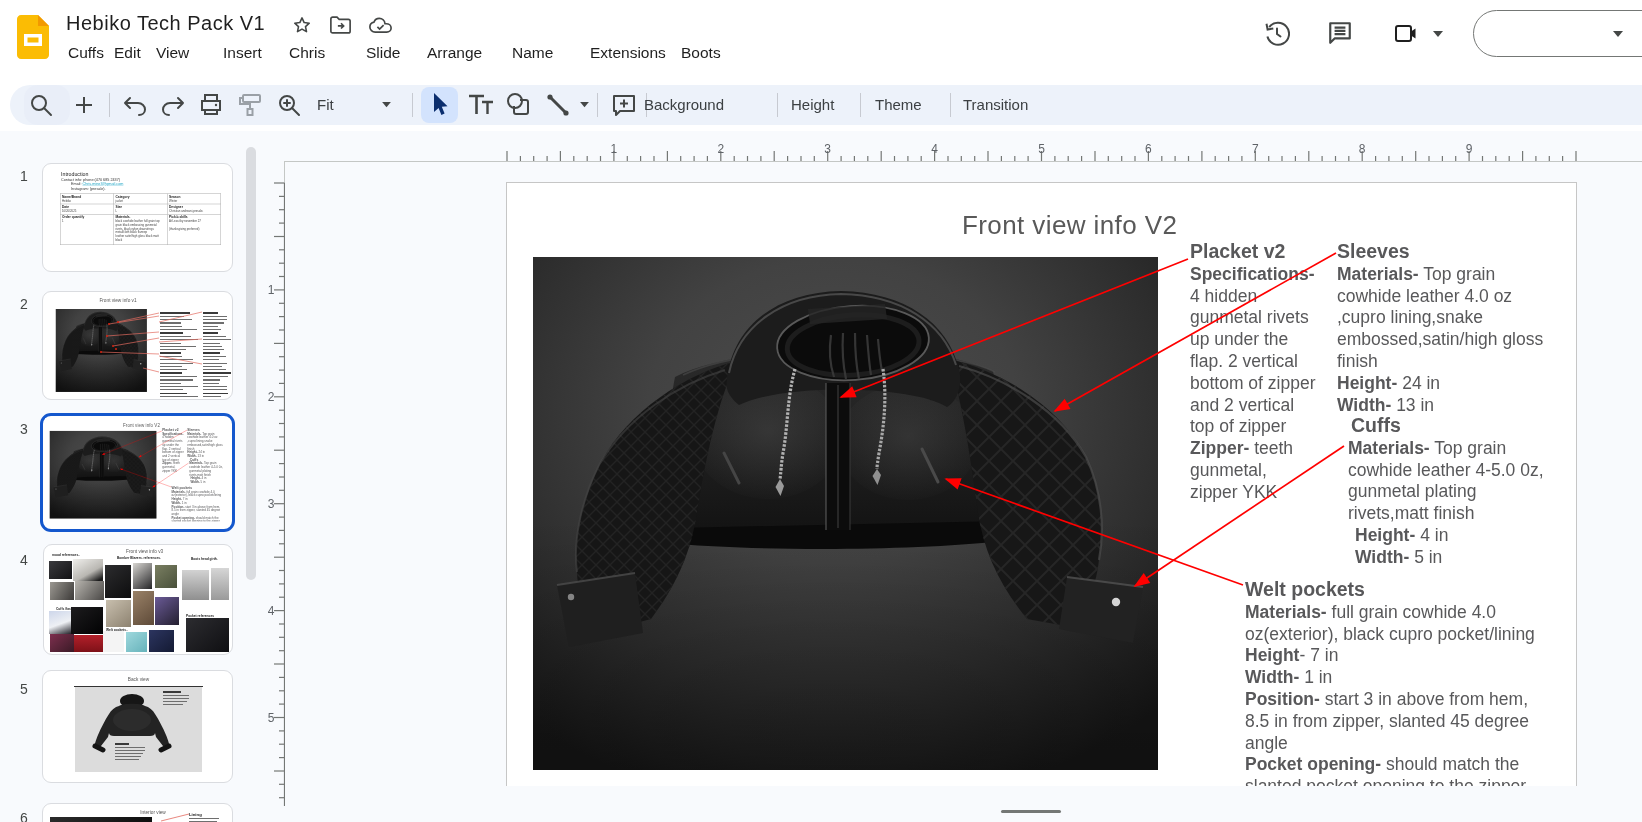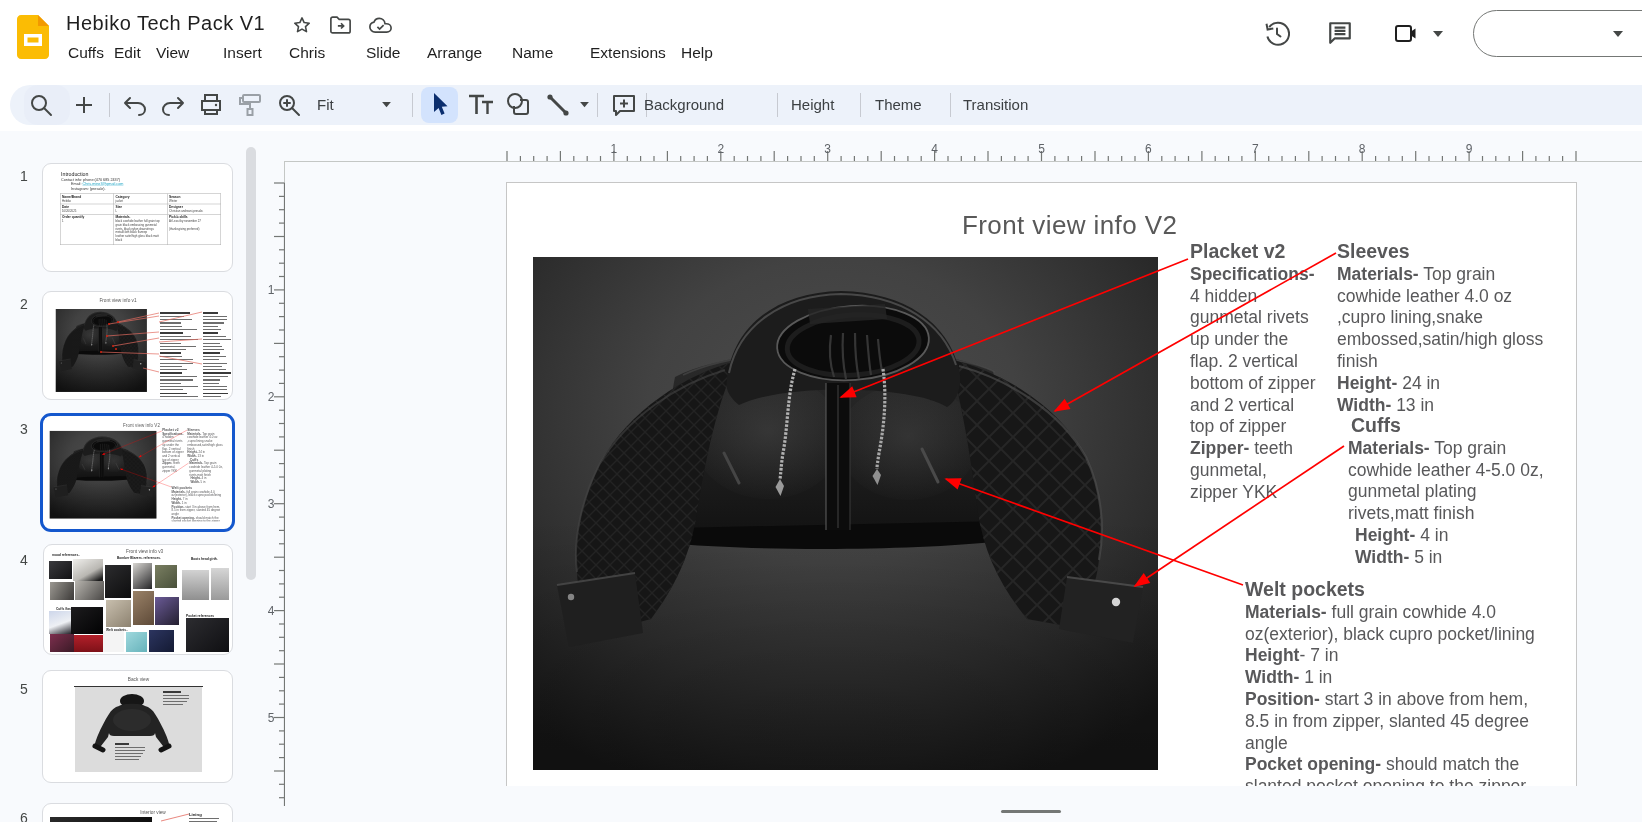--- a/index.html
+++ b/index.html
@@ -126,21 +126,21 @@
     </svg>
     <div class="abs menu" style="left:68px">Cuffs</div>
     <div class="abs menu" style="left:114px">Edit</div>
     <div class="abs menu" style="left:156px">View</div>
     <div class="abs menu" style="left:223px">Insert</div>
     <div class="abs menu" style="left:289px">Chris</div>
     <div class="abs menu" style="left:366px">Slide</div>
     <div class="abs menu" style="left:427px">Arrange</div>
     <div class="abs menu" style="left:512px">Name</div>
     <div class="abs menu" style="left:590px">Extensions</div>
-    <div class="abs menu" style="left:681px">Help</div>
+    <div class="abs menu" style="left:681px">Boots</div>
     <svg class="abs" style="left:1264px;top:21px" width="26" height="26" viewBox="0 0 26 26" fill="none" stroke="#444746" stroke-width="2">
       <path d="M5.2,6.2 A11,11 0 1 1 3.4,15.5"></path>
       <path d="M9.3,7.4 L3.6,8.5 L2.5,2.8" fill="none"></path>
       <path d="M13,7.5 L13,13 L16.5,15.5" stroke-linecap="round"></path>
     </svg>
     <svg class="abs" style="left:1327px;top:20px" width="26" height="26" viewBox="0 0 24 24" fill="none" stroke="#444746" stroke-width="2">
       <path d="M3,3 L21,3 L21,17 L7,17 L3,21 Z" stroke-linejoin="round"></path>
       <path d="M7,7 L17,7 M7,10 L17,10 M7,13 L17,13"></path>
     </svg>
     <svg class="abs" style="left:1394px;top:23px" width="28" height="21" viewBox="0 0 28 21" fill="none" stroke="#1f1f1f" stroke-width="2">

